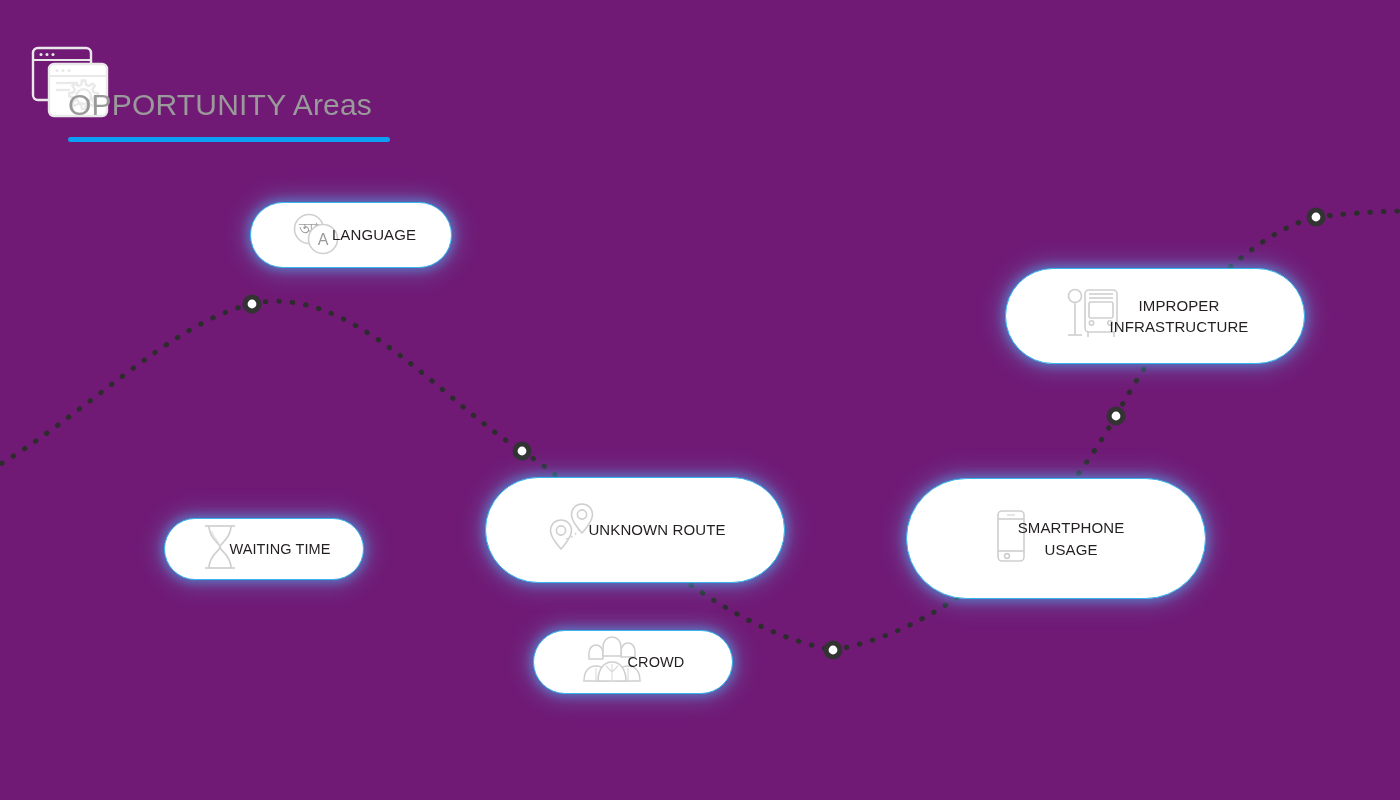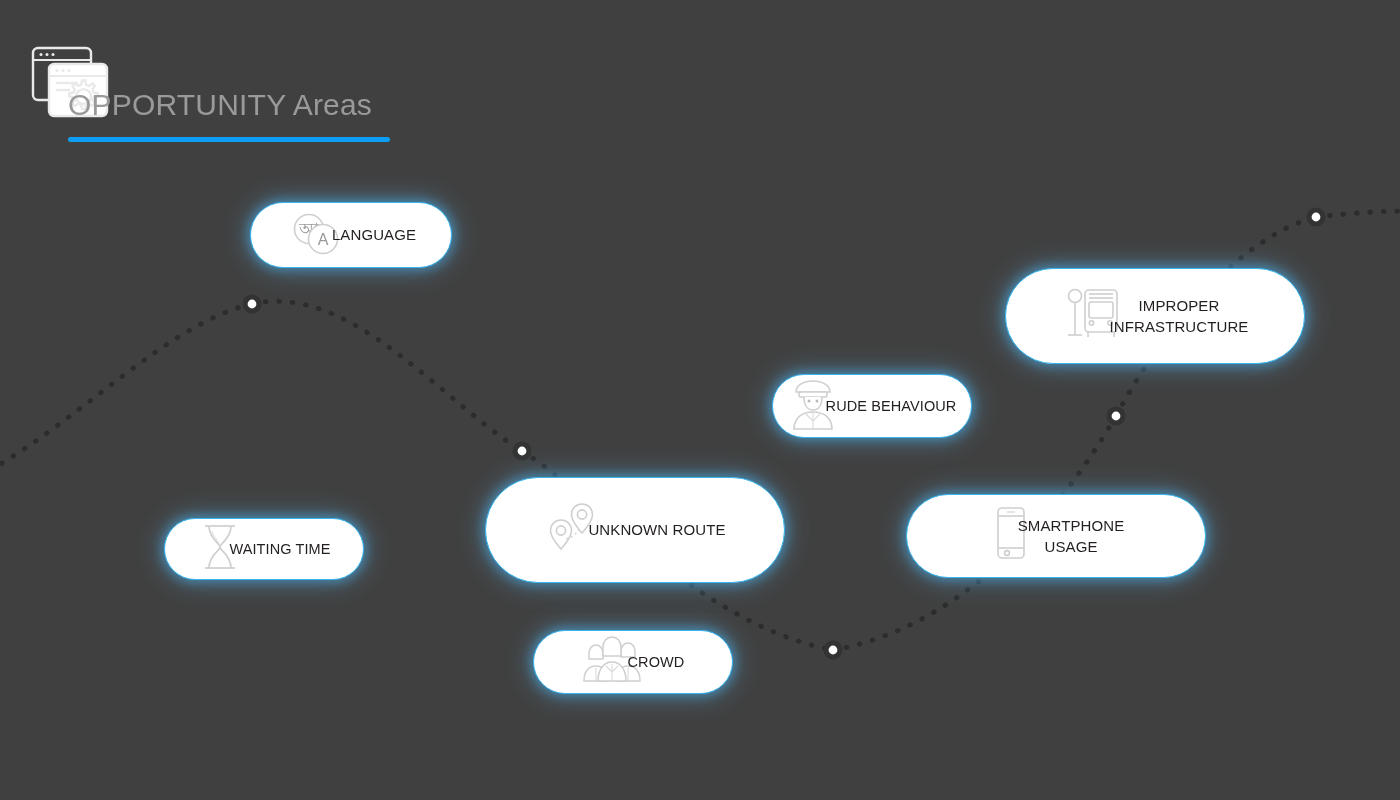--- a/index.html
+++ b/index.html
@@ -13,21 +13,21 @@
     position: relative;
     overflow: hidden;
     font-family: "Liberation Sans", sans-serif;
   }
 
   #stage {
     position: absolute;
     left: 0; top: 0;
     width: 1400px;
     height: 800px;
-    background: #404040;
+    background: #701a75;
   }
 
   
   #header {
     position: absolute;
     left: 0; top: 0;
     width: 520px;
     height: 170px;
   }
   #header-icon {
@@ -209,42 +209,20 @@
             <line x1="52" y1="47" x2="52" y2="52"></line>
           </g>
         </svg>
       </span>
       <span class="pill-label">IMPROPER
 INFRASTRUCTURE</span>
     </div>
   </div>
 
 
-  <div class="pill size-xs" style="left:772px; top:374px; height:64px;">
-    <div class="pill-inner">
-      <span class="pill-icon">
-        <svg width="52" height="54" viewBox="0 0 52 54">
-          <g stroke="#cfcfcf" stroke-width="1.6" fill="#ffffff">
-            <path d="M8 15 C8 8, 16 4, 25 4 C34 4, 42 8, 42 15 Z"></path>
-            <rect x="11" y="15" width="28" height="5" rx="1.5"></rect>
-            <path d="M16 20 C16 29, 20 33, 25 33 C30 33, 34 29, 34 20"></path>
-            <path d="M6 52 C6 41, 14 35, 25 35 C36 35, 44 41, 44 52 Z"></path>
-          </g>
-          <g stroke="#dadada" stroke-width="1.1">
-            <line x1="25" y1="35" x2="25" y2="52"></line>
-            <line x1="18" y1="37" x2="25" y2="44"></line>
-            <line x1="32" y1="37" x2="25" y2="44"></line>
-            <circle cx="21" cy="24" r="1.1"></circle>
-            <circle cx="29" cy="24" r="1.1"></circle>
-          </g>
-        </svg>
-      </span>
-      <span class="pill-label sm">RUDE BEHAVIOUR</span>
-    </div>
-  </div>
 
   <div class="pill size-xs" style="left:164px; top:518px; height:62px;">
     <div class="pill-inner">
       <span class="pill-icon">
         <svg width="46" height="52" viewBox="0 0 46 52">
           <g stroke="#cfcfcf" stroke-width="1.7" fill="#ffffff">
             <line x1="8" y1="5" x2="38" y2="5"></line>
             <line x1="8" y1="47" x2="38" y2="47"></line>
             <path d="M12 5 C12 18, 23 22, 23 26 C23 30, 12 34, 12 47"></path>
             <path d="M34 5 C34 18, 23 22, 23 26 C23 30, 34 34, 34 47"></path>
@@ -266,21 +244,21 @@
             <path d="M17 20 C23 20, 27.5 24.5, 27.5 30.5 C27.5 38, 17 49, 17 49 C17 49, 6.5 38, 6.5 30.5 C6.5 24.5, 11 20, 17 20 Z"></path>
             <circle cx="17" cy="30.5" r="4.6"></circle>
           </g>
           <path d="M22 39 C30 37, 34 32, 36 27" stroke="#d5d5d5" stroke-width="1.5" stroke-dasharray="2 3" fill="none"></path>
         </svg>
       </span>
       <span class="pill-label">UNKNOWN ROUTE</span>
     </div>
   </div>
 
-  <div class="pill size-md" style="left:906px; top:494px; height:84px;">
+  <div class="pill size-md" style="left:906px; top:478px; height:121px;">
     <div class="pill-inner">
       <span class="pill-icon">
         <svg width="44" height="60" viewBox="0 0 44 60">
           <g stroke="#cfcfcf" stroke-width="1.6" fill="#ffffff">
             <rect x="10" y="4" width="26" height="50" rx="4"></rect>
             <line x1="10" y1="12" x2="36" y2="12"></line>
             <line x1="10" y1="44" x2="36" y2="44"></line>
             <circle cx="19" cy="49" r="2.4"></circle>
           </g>
           <line x1="19" y1="8" x2="27" y2="8" stroke="#dadada" stroke-width="1.4"></line>

